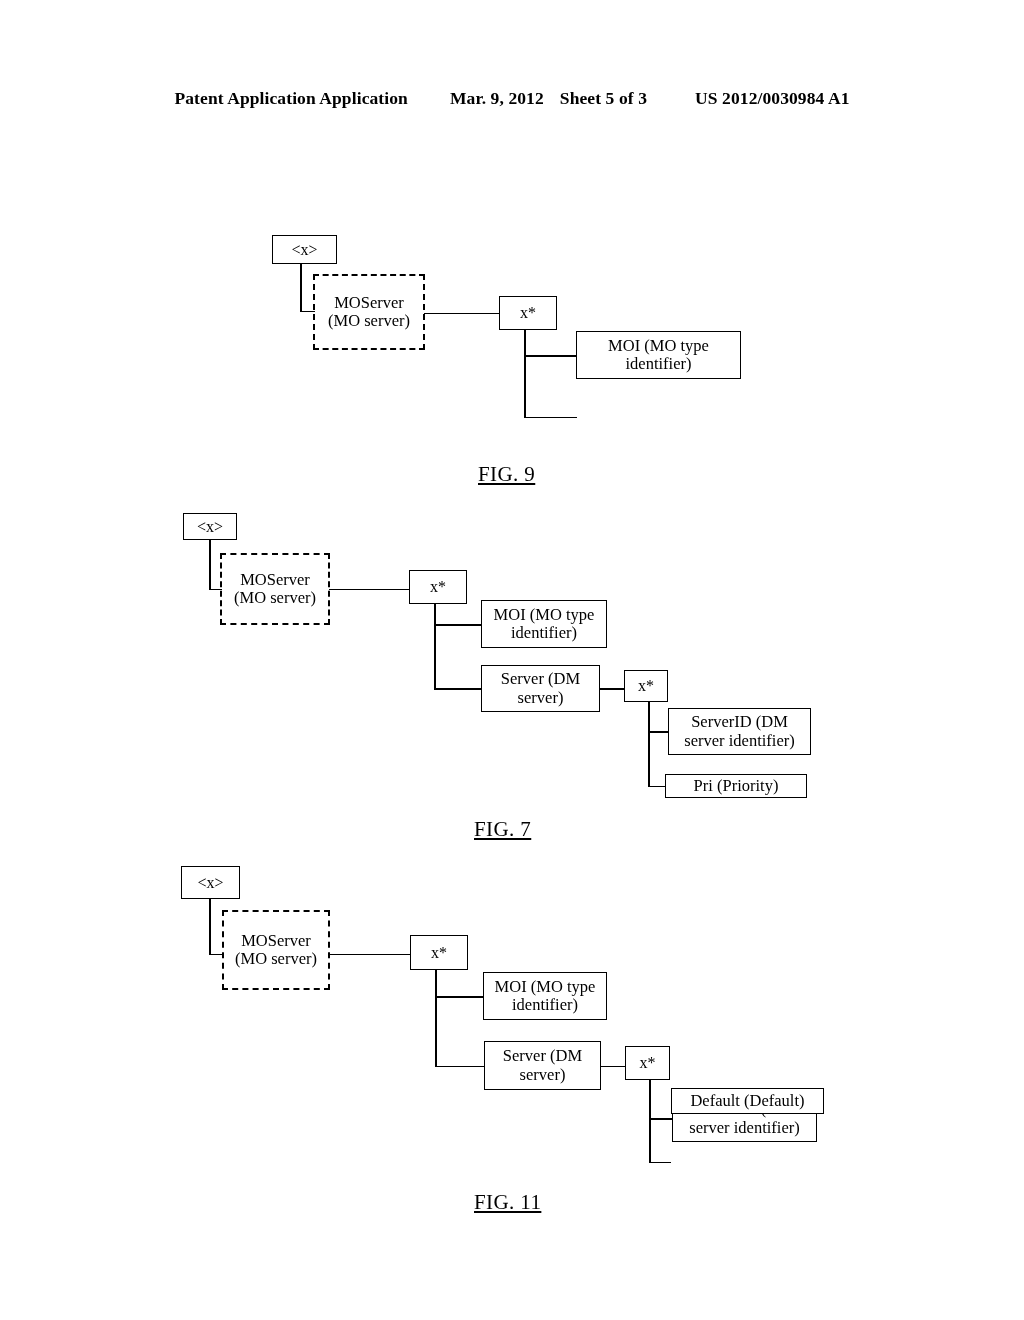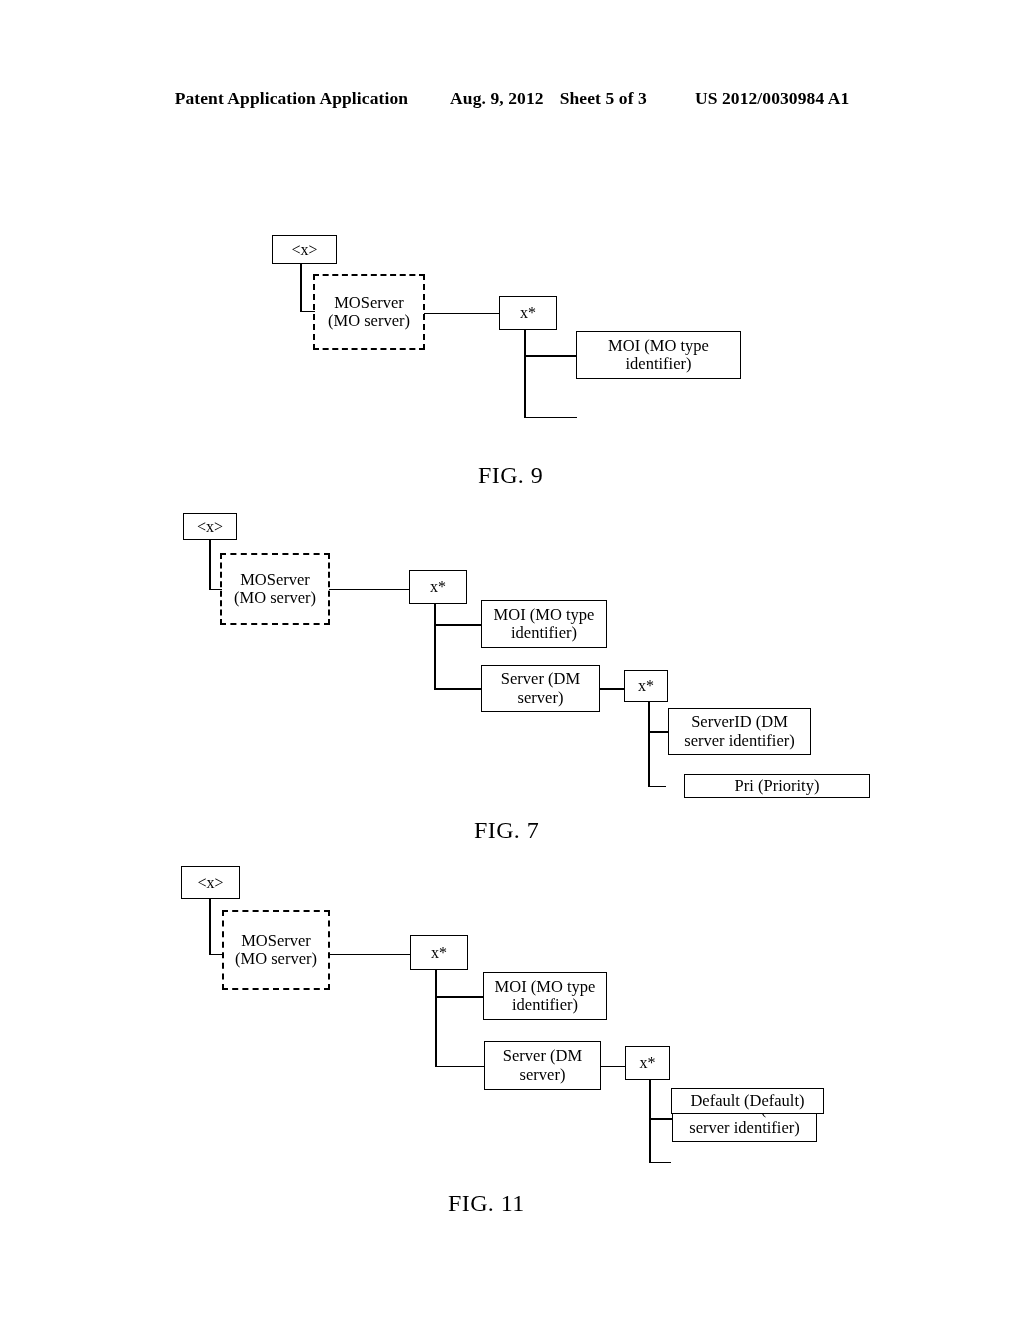--- a/index.html
+++ b/index.html
@@ -74,30 +74,31 @@
     position: absolute;
     background: #000000;
     z-index: 1;
   }
   .ln.h { height: 1.5px; }
   .ln.v { width: 1.5px; }
 
   
   .caption {
     position: absolute;
-    font-size: 24px;
+    font-size: 21px;
     letter-spacing: 0.4px;
     white-space: nowrap;
+    text-decoration: underline;
   }
 </style>
 </head>
 <body>
 
 <div class="page-header">
-  <span class="seg">Patent Application Application</span><span class="gap-lg"></span><span class="seg">Aug. 9, 2012</span><span class="gap-md"></span><span class="seg">Sheet 5 of 3</span><span class="gap-xl"></span><span class="seg">US 2012/0030984 A1</span>
+  <span class="seg">Patent Application Application</span><span class="gap-lg"></span><span class="seg">Mar. 9, 2012</span><span class="gap-md"></span><span class="seg">Sheet 5 of 3</span><span class="gap-xl"></span><span class="seg">US 2012/0030984 A1</span>
 </div>
 
 <div class="figure" style="top:0;height:500px;">
 
   <div class="ln v" style="left:300px;top:262px;height:50px;"></div>
   <div class="ln h" style="left:300px;top:310.5px;width:15px;"></div>
 
   <div class="ln h" style="left:424px;top:312.5px;width:75px;"></div>
 
   <div class="ln v" style="left:524px;top:329px;height:89px;"></div>
@@ -162,21 +163,21 @@
   </div>
 
   <div class="node small" style="left:624px;top:670px;width:44px;height:32px;">
     <span class="txt">x*</span>
   </div>
 
   <div class="node" style="left:668px;top:708px;width:143px;height:47px;">
     <span class="txt">ServerID (DM<br>server identifier)</span>
   </div>
 
-  <div class="node" style="left:684px;top:774px;width:186px;height:24px;justify-content:center;">
+  <div class="node" style="left:665px;top:774px;width:142px;height:24px;justify-content:center;">
     <span class="txt">Pri (Priority)</span>
   </div>
 
   <div class="caption" style="left:474px;top:817px;">FIG. 7</div>
 </div>
 
 <div class="figure" style="top:0;height:360px;">
 
   <div class="ln v" style="left:209px;top:899px;height:56px;"></div>
   <div class="ln h" style="left:209px;top:953.5px;width:15px;"></div>
@@ -218,14 +219,14 @@
   </div>
 
   <div class="node" style="left:672px;top:1095px;width:145px;height:47px;">
     <span class="txt">ServerID (DM<br>server identifier)</span>
   </div>
 
   <div class="node" style="left:671px;top:1088px;width:153px;height:26px;">
     <span class="txt">Default (Default)</span>
   </div>
 
-  <div class="caption" style="left:448px;top:1190px;">FIG. 11</div>
+  <div class="caption" style="left:474px;top:1190px;">FIG. 11</div>
 </div>
 
 </body></html>

